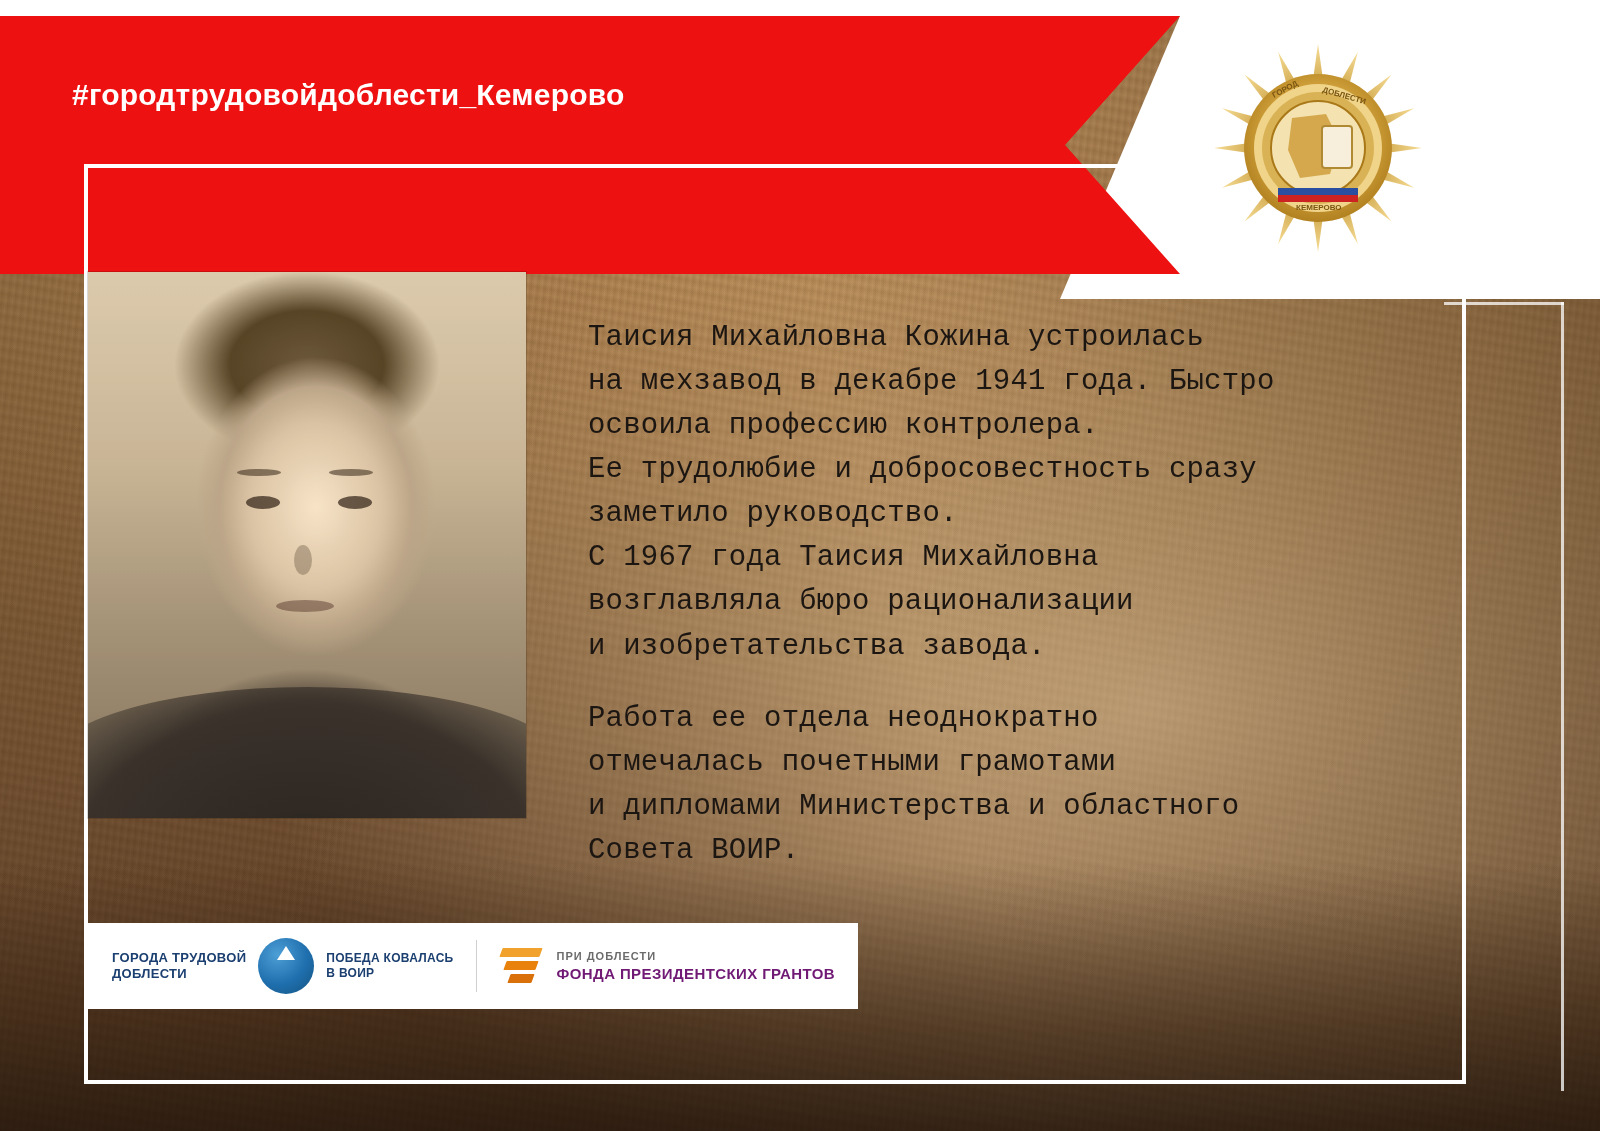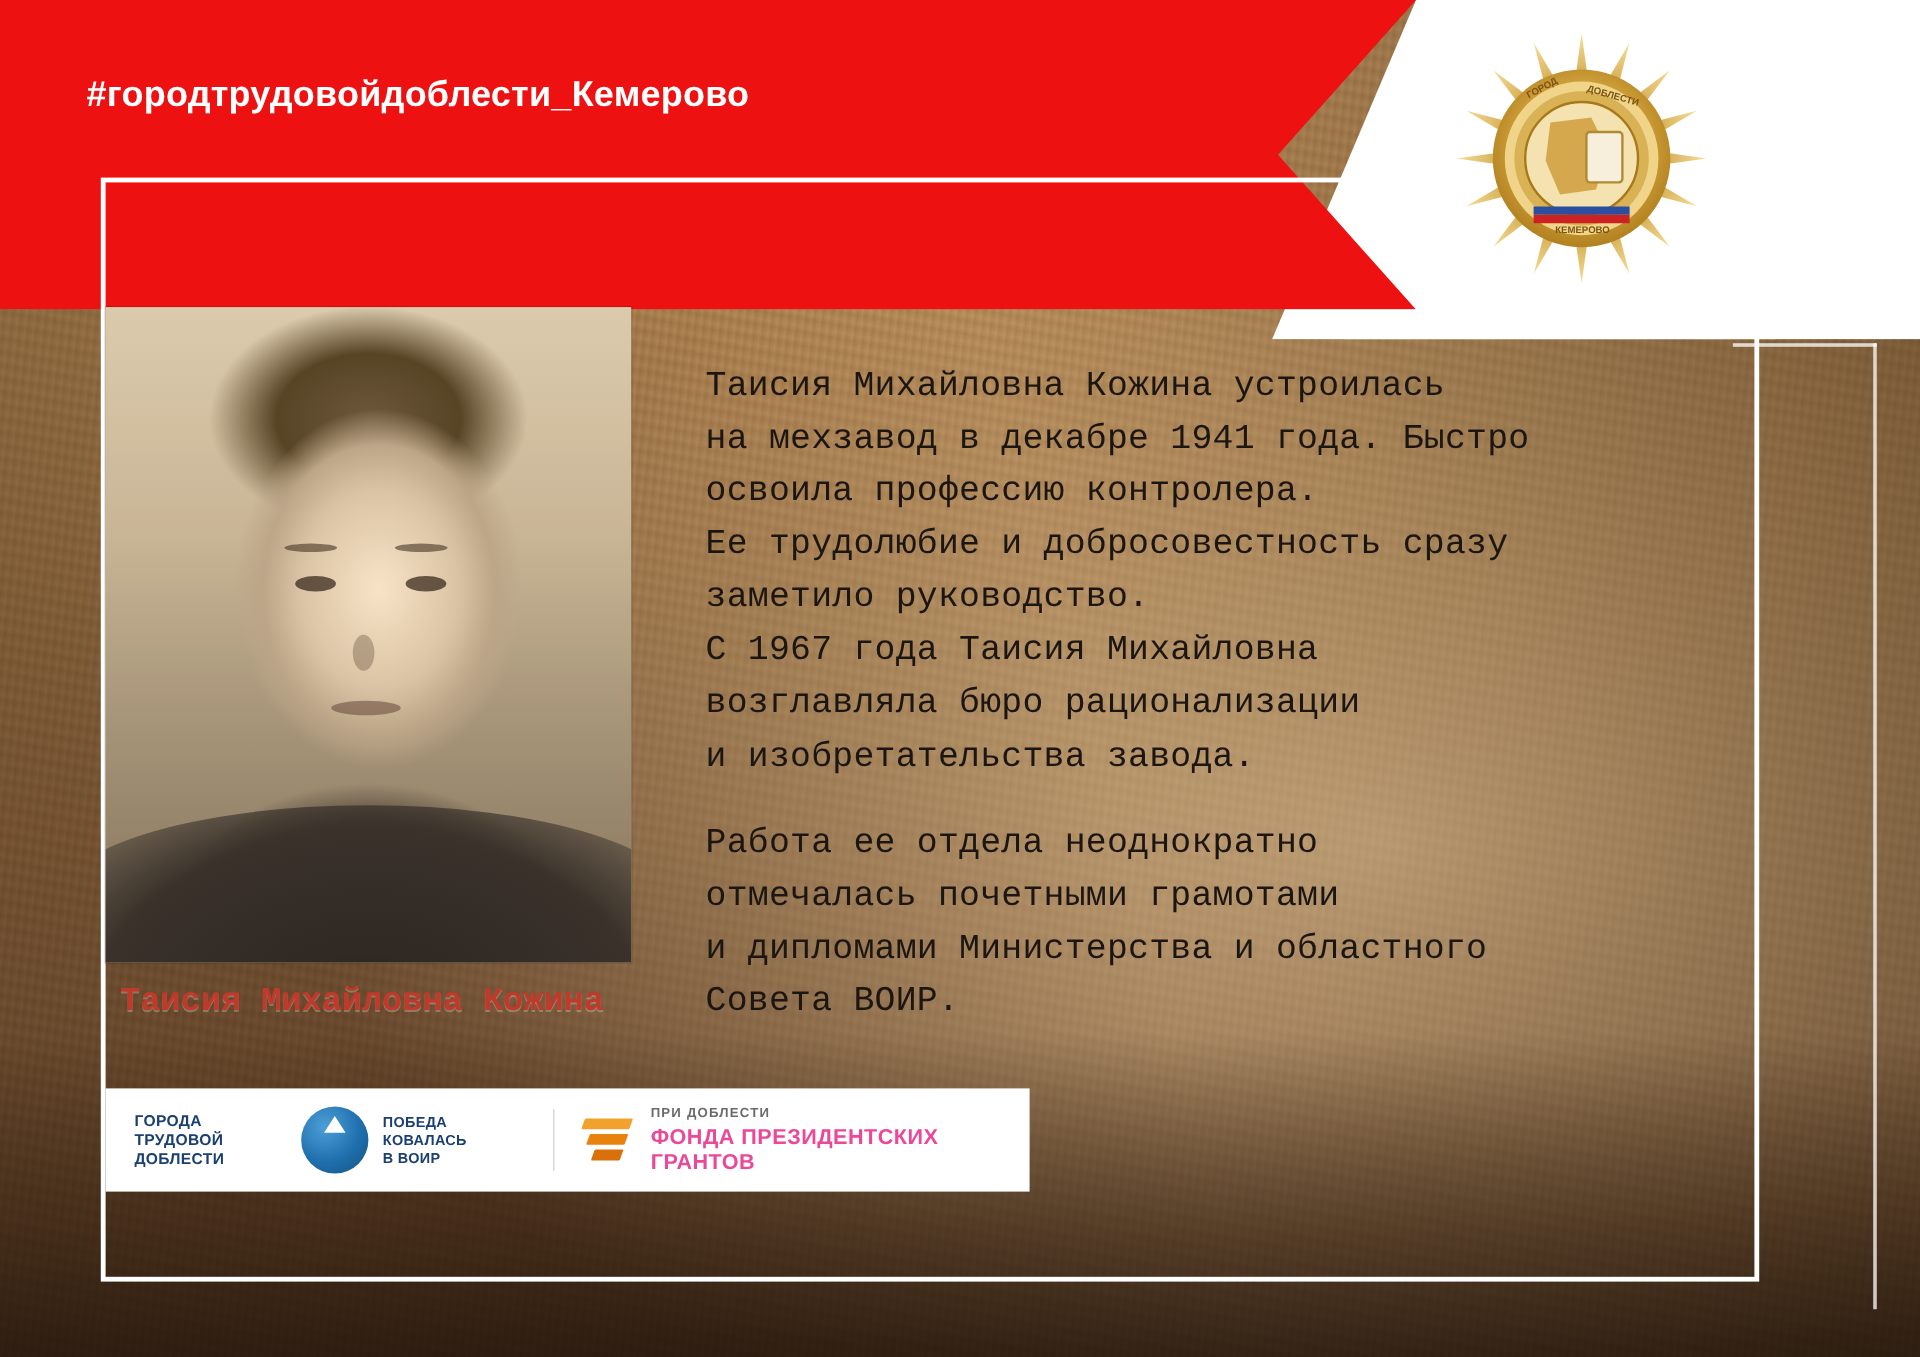--- a/index.html
+++ b/index.html
@@ -14,20 +14,21 @@
     overflow: hidden;
     font-family: "Liberation Sans", sans-serif;
   }
 
   
   .slide {
     position: absolute;
     inset: 0;
     background: #b9834a;
     overflow: hidden;
+    margin-top: 16px;
   }
   
   .bg-photo {
     position: absolute;
     inset: 0;
     background:
       linear-gradient(115deg, rgba(60,40,20,.35) 0%, rgba(0,0,0,0) 35%),
       linear-gradient(255deg, rgba(40,25,10,.45) 0%, rgba(0,0,0,0) 45%),
       radial-gradient(ellipse at 72% 62%, rgba(255,225,175,.55) 0%, rgba(150,100,55,0) 55%),
       radial-gradient(ellipse at 25% 85%, rgba(70,45,25,.55) 0%, rgba(120,80,45,0) 60%),
@@ -242,23 +243,23 @@
   .pg-logo i:nth-child(3){ width: 24px; top: 28px; left: 10px; transform: skewX(-20deg); background:#d9700a;}
   .sp-txt-fond small {
     display: block;
     font-size: 11px;
     font-weight: bold;
     color: #6b6b6b;
     letter-spacing: 1px;
   }
   .sp-txt-fond strong {
     display: block;
-    font-size: 18px;
+    font-size: 15px;
     font-weight: bold;
-    color: #ec4899;
+    color: #701a75;
     letter-spacing: .4px;
     margin-top: 3px;
   }
 
   
   .edge-line-r {
     position: absolute;
     right: 36px; top: 286px; bottom: 40px;
     width: 3px;
     background: rgba(255,255,255,.75);
@@ -348,22 +349,20 @@
     <div class="portrait">
       <span class="brow l"></span>
         <span class="brow r"></span>
       <span class="eye l"></span>
         <span class="eye r"></span>
       <span class="nose"></span>
         <span class="mouth"></span>
       <span class="shoulders"></span>
     </div>
   </div>
-  <div class="caption">Таисия Михайловна
-Кожина</div>
 
   <div class="body-text">
     <p>  Таисия Михайловна Кожина устроилась
 на мехзавод в декабре 1941 года. Быстро
 освоила профессию контролера.
 Ее трудолюбие и добросовестность сразу
 заметило руководство.
 С 1967 года Таисия Михайловна
 возглавляла бюро рационализации
 и изобретательства завода.</p>

